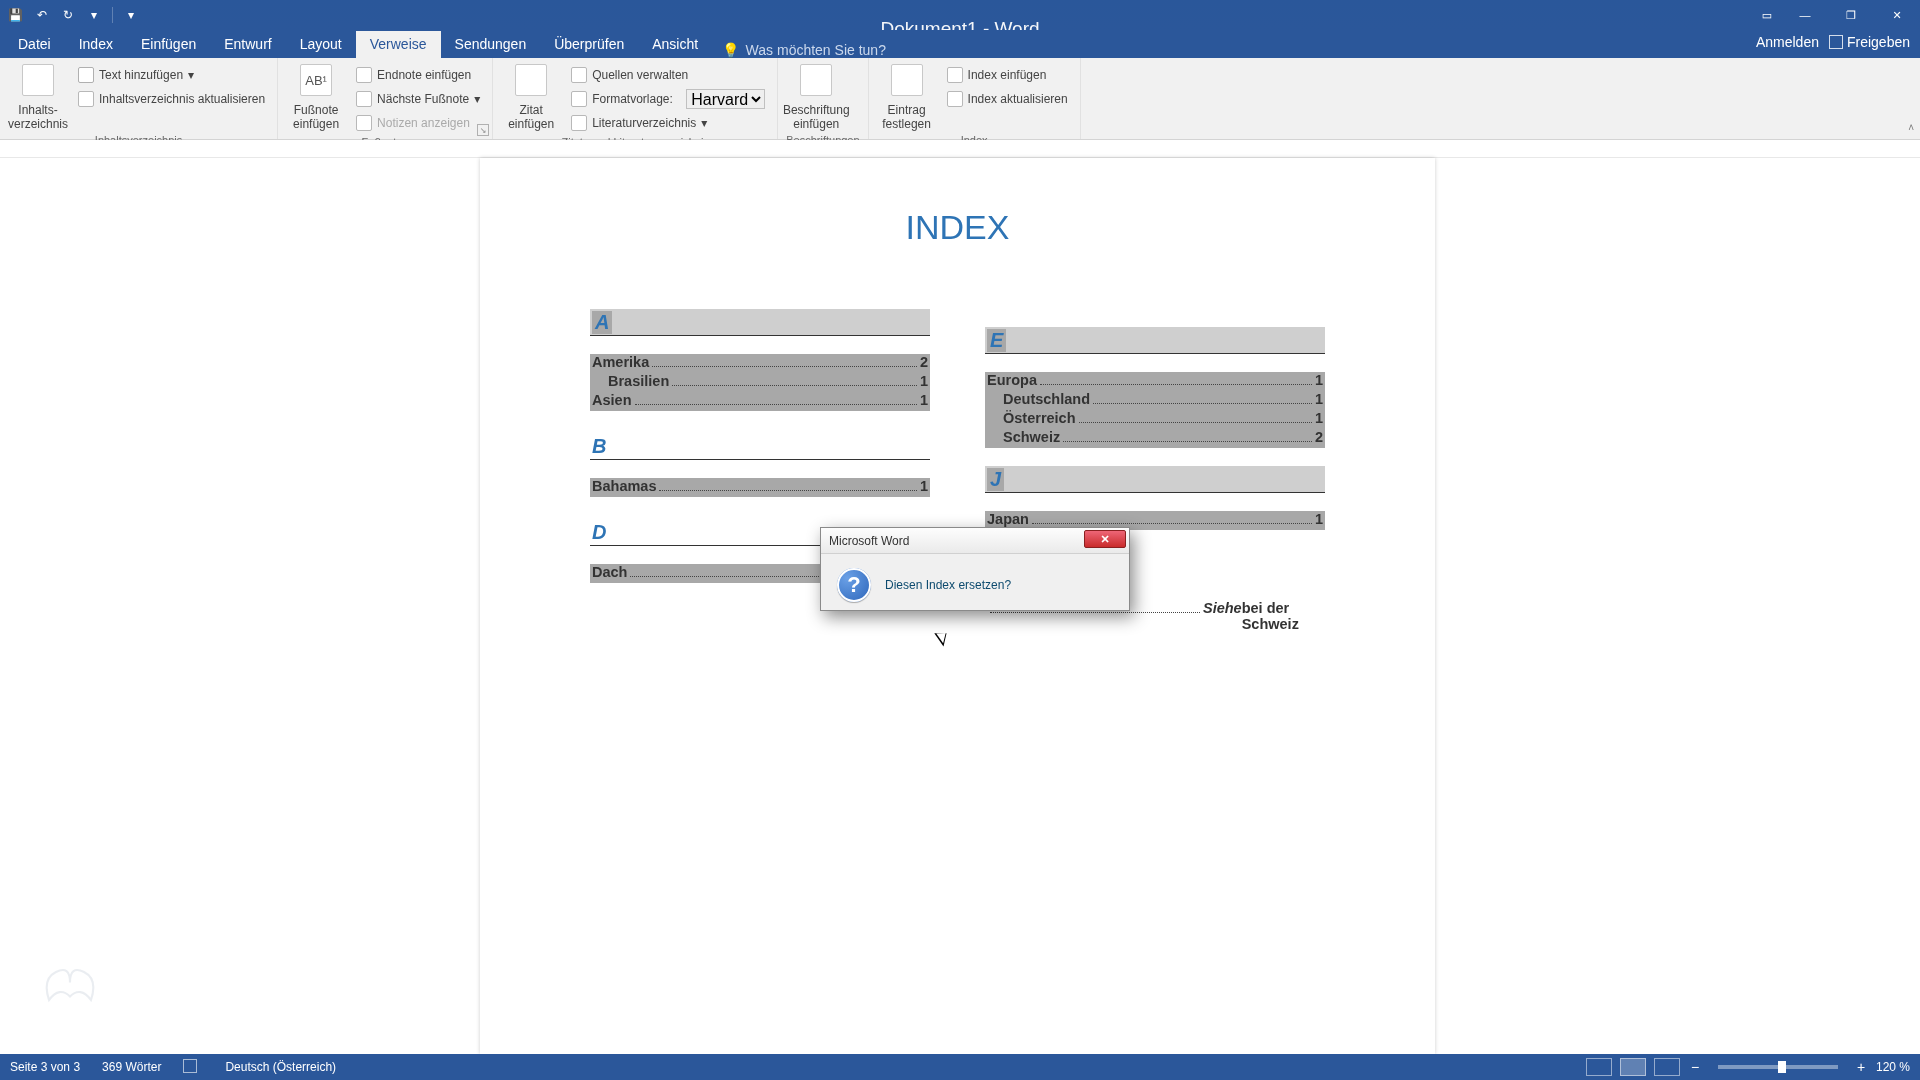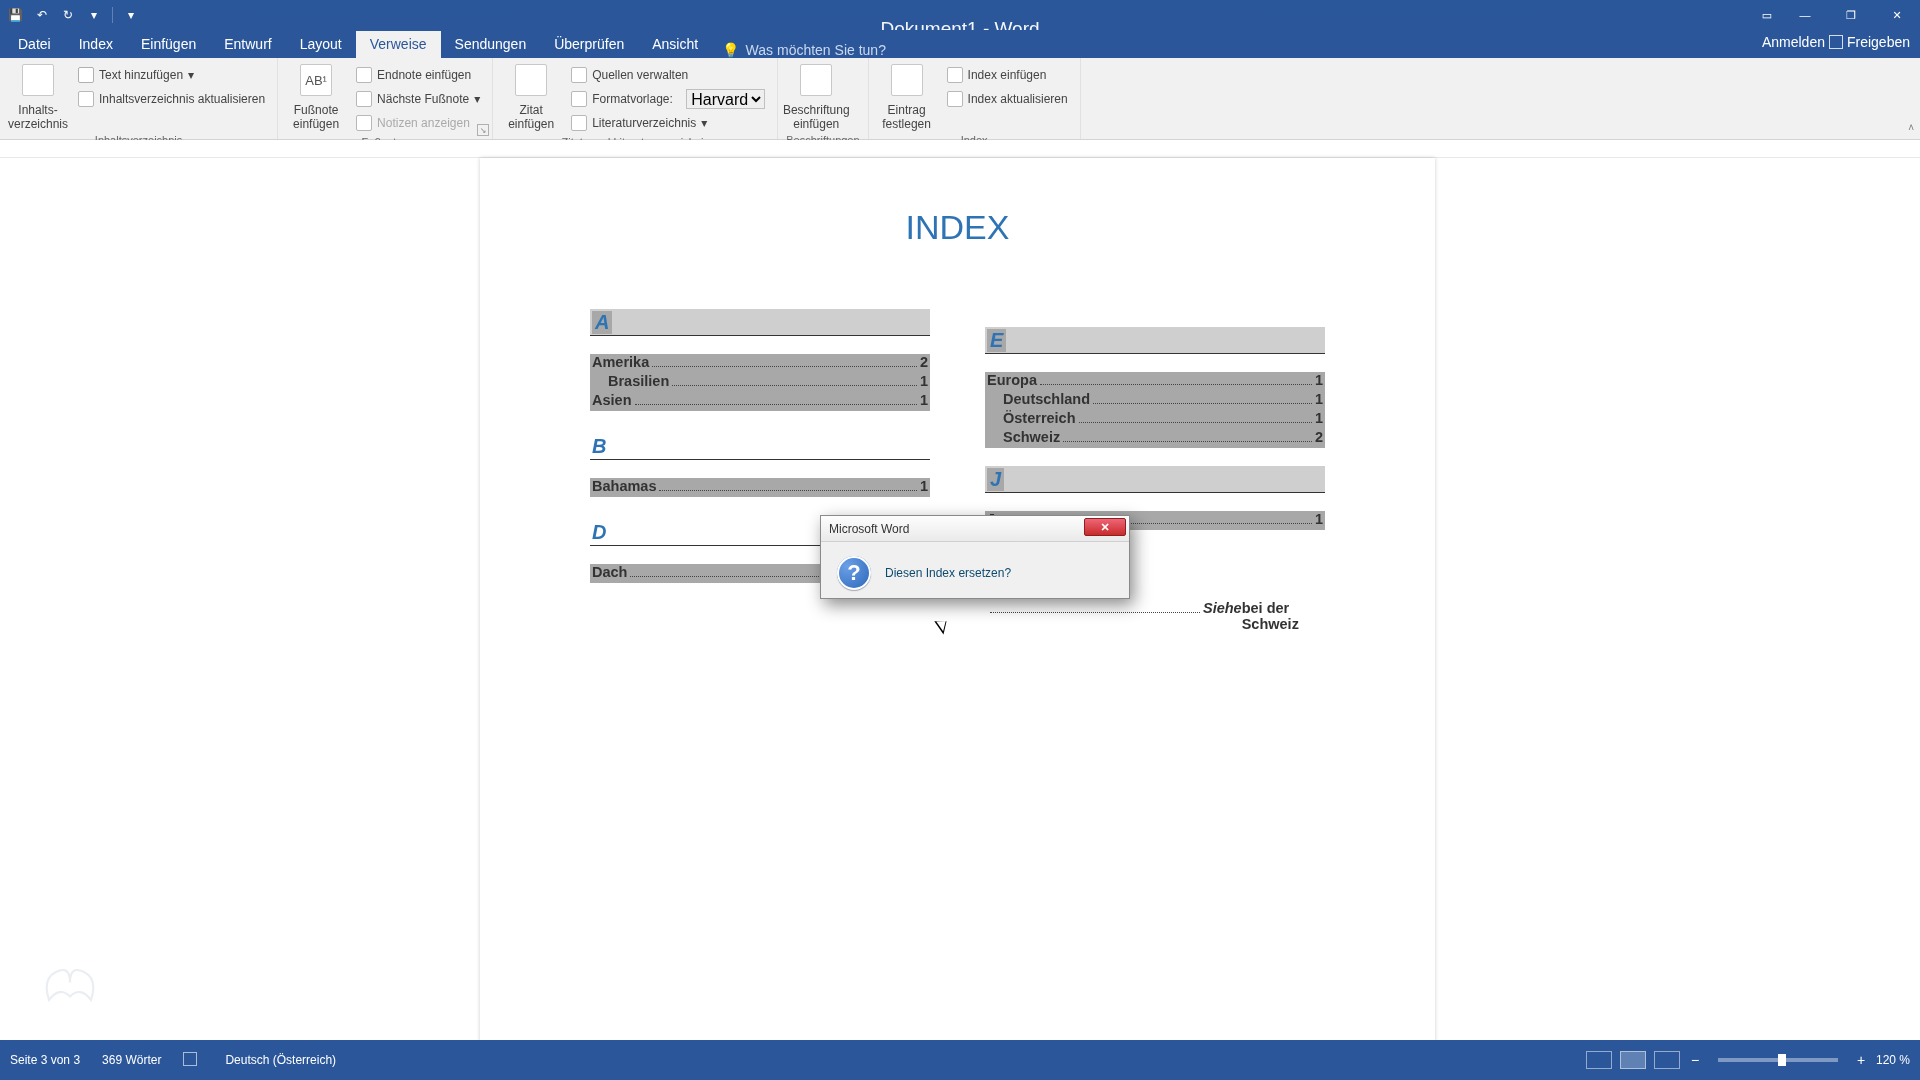--- a/index.html
+++ b/index.html
@@ -13,21 +13,21 @@
 .titlebar .doc-title { position:absolute; left:50%; transform:translateX(-50%); font-size:19px; color:#fff; opacity:.95;margin-top:28px;}
 .win-controls { position:absolute; right:0; top:0; display:flex; }
 .win-controls div { width:46px; height:30px; display:flex; align-items:center; justify-content:center; color:#fff; font-size:11px;}
 .win-controls .ribbon-opts{ width:30px; }
 
 
 .tabrow { height:28px; background:#2b579a; display:flex; align-items:flex-end; padding-left:4px; color:#fff; font-size:14px; position:relative;}
 .tab { padding:5px 14px 6px; cursor:pointer; }
 .tab.active { background:#f1f1f1; color:#2b579a; }
 .tell-me { display:flex; align-items:center; gap:6px; padding:0 10px; color:#cbd8ec; font-size:14px;}
-.tabrow .right-cmds { position:absolute; right:10px; top:4px; display:flex; gap:4px; color:#fff; font-size:14px;}
+.tabrow .right-cmds { position:absolute; right:10px; top:4px; display:flex; gap:10px; color:#fff; font-size:14px;}
 .right-cmds .ic{ width:14px;height:14px;border:1px solid rgba(255,255,255,.8); display:inline-block; margin-right:4px; vertical-align:-2px;}
 
 
 .ribbon { height:82px; background:#f1f1f1; border-bottom:1px solid #d4d4d4; display:flex; position:relative;}
 .group { border-right:1px solid #e1e1e1; padding:4px 8px 0; display:flex; flex-direction:column; position:relative; height:100%;}
 .group-content{ display:flex; gap:6px; flex:1;}
 .group-label{ font-size:11px; color:#666; text-align:center; padding:2px 0 3px;}
 .bigbtn{ width:60px; display:flex; flex-direction:column; align-items:center; justify-content:flex-start; gap:8px; padding-top:2px;}
 .bigbtn .bicon{ width:32px;height:32px; background:#fff; border:1px solid #c8c8c8; border-radius:2px;}
 .bigbtn .blbl{ font-size:12px; color:#444; text-align:center; line-height:1.15;}
@@ -56,36 +56,36 @@
 .entry{ display:flex; font-size:14.5px; color:#333; padding:0 2px; height:19px; align-items:baseline;font-weight:bold;}
 .entry.hl{ background:#a8a8a8;}
 .entry.sub{ padding-left:18px;}
 .entry .nm{ white-space:nowrap;}
 .entry .dots{ flex:1; border-bottom:1.5px dotted #444; margin:0 3px 3px; height:11px;}
 .entry .pg{ white-space:nowrap;}
 .entry .siehe{ font-style:italic;}
 .spacer{ height:18px;}
 
 
-.overlay{ position:absolute; inset:0; }
+.overlay{ position:absolute; inset:0;margin-top:12px; }
 .dlg{ position:absolute; left:820px; top:515px; width:310px; background:#f0f0f0; border:1px solid #8a8a8a; box-shadow:4px 6px 16px rgba(0,0,0,.45); font-size:12px;}
 .dlg-title{ height:26px; background:linear-gradient(#fdfdfd,#eaeaea); display:flex; align-items:center; padding-left:8px; position:relative; color:#333; border-bottom:1px solid #d0d0d0;}
 .dlg-close{ position:absolute; right:3px; top:2px; width:42px; height:18px; background:linear-gradient(#e67,#c92b2b); border:1px solid #8a2020; border-radius:2px; color:#fff; display:flex; align-items:center; justify-content:center; font-size:11px; font-weight:bold;}
 .dlg-body{ display:flex; align-items:center; gap:14px; padding:14px 16px 8px 16px;}
 .qmark{ width:34px;height:34px; border-radius:50%; background:radial-gradient(circle at 30% 30%,#6aa0e6,#2a63b8); color:#fff; font-weight:bold; font-size:22px; display:flex;align-items:center;justify-content:center; box-shadow:inset 0 0 0 2px #fff, 0 1px 1px rgba(0,0,0,.3);}
 .dlg-msg{ color:#0c4a6e; font-size:12px;}
 .dlg-btns{ display:flex; justify-content:center; gap:18px; padding:6px 0 12px;}
 .btn{ width:100px; height:24px; border:1px solid #8aa8c8; background:linear-gradient(#fff,#e6eef7); font-size:12px; cursor:pointer;}
 .btn.focus{ outline:2px solid #3399ff; outline-offset:-1px; background:linear-gradient(#fff,#d6e9fb);}
 .cursor-arrow{ position:absolute; left:938px; top:617px; width:14px; height:20px; }
 .cursor-arrow::before{ content:""; position:absolute; left:0; top:0; border-left:10px solid #000; border-top:7px solid transparent; border-bottom:9px solid transparent; transform:rotate(-35deg);}
 .cursor-arrow::after{ content:""; position:absolute; left:1px; top:1px; border-left:8px solid #fff; border-top:5px solid transparent; border-bottom:7px solid transparent; transform:rotate(-35deg);}
 
 
-.statusbar{ position:absolute; bottom:0; left:0; right:0; height:40px; background:#2b579a; color:#fff; font-size:12px; display:flex; align-items:center; padding:0 10px;}
+.statusbar{ position:absolute; bottom:0; left:0; right:0; height:26px; background:#2b579a; color:#fff; font-size:12px; display:flex; align-items:center; padding:0 10px;}
 .statusbar .sseg{ margin-right:22px;}
 .statusbar .sicon2{ width:14px;height:14px; border:1px solid rgba(255,255,255,.6); margin-right:6px; display:inline-block;}
 .statusbar .right{ margin-left:auto; display:flex; align-items:center; gap:8px;}
 .viewbtn{ width:26px; height:18px; border:1px solid rgba(255,255,255,.5);}
 .viewbtn.active{ background:rgba(255,255,255,.25);}
 .zoom-slider{ width:120px; height:4px; background:rgba(255,255,255,.4); position:relative; margin:0 8px;}
 .zoom-slider .thumb{ position:absolute; left:50%; top:-4px; width:8px; height:12px; background:#fff;}
 .zoom-pm{ font-size:14px; width:14px; text-align:center;}
 
 

